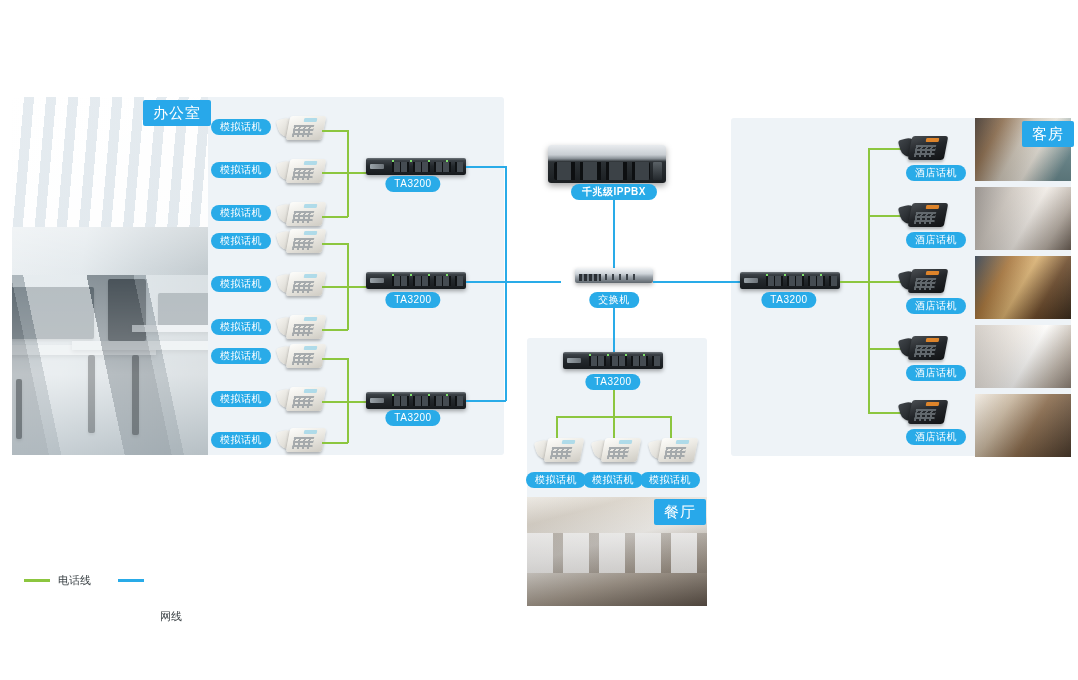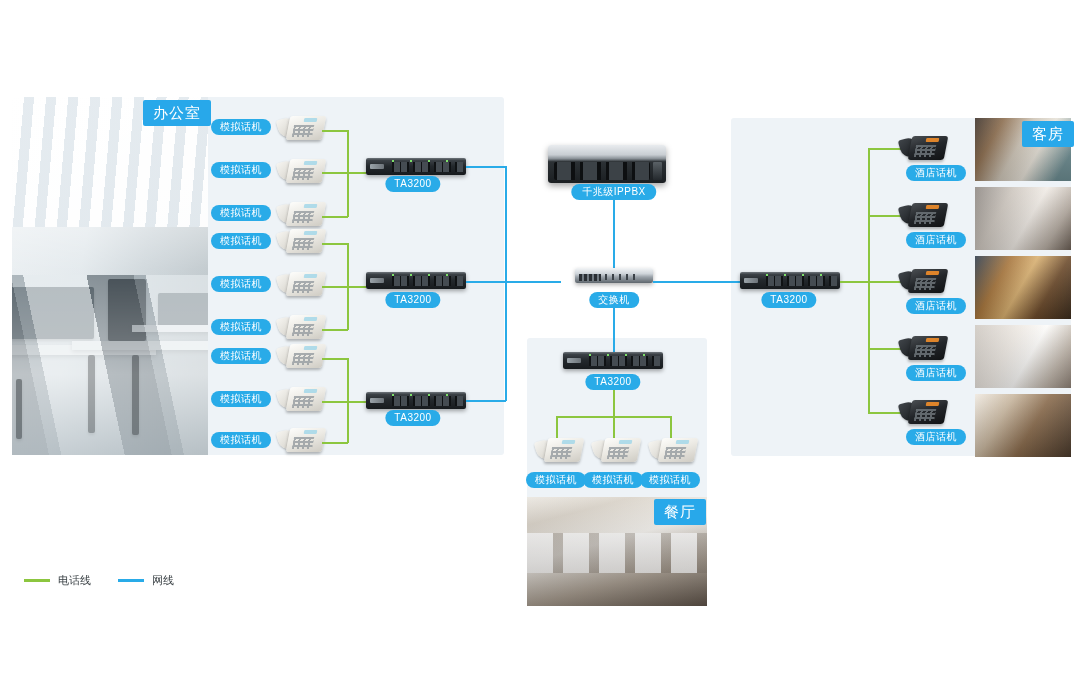--- a/index.html
+++ b/index.html
@@ -257,21 +257,21 @@
       <div class="gw-ports"></div>
   </div>
   <div class="pill" style="left:413px;top:410px;">TA3200</div>
 
   <div class="link net h" style="left:466px;top:166px;width:40px;"></div>
   <div class="link net h" style="left:466px;top:281px;width:95px;"></div>
   <div class="link net h" style="left:466px;top:400px;width:40px;"></div>
   <div class="link net v" style="left:505px;top:166px;height:235px;"></div>
 
   <div class="server" style="left:548px;top:145px;"></div>
-  <div class="pill wide" style="left:614px;top:184px;">千兆级IPPBX</div>
+  <div class="pill wide" style="left:614px;top:184px;font-weight:bold;">千兆级IPPBX</div>
   <div class="link net v" style="left:613px;top:200px;height:68px;"></div>
 
   <div class="switch" style="left:575px;top:268px;"></div>
   <div class="pill" style="left:614px;top:292px;">交换机</div>
 
   <div class="link net v" style="left:613px;top:308px;height:45px;"></div>
 
   <div class="link net h" style="left:653px;top:281px;width:88px;"></div>
 
   <div class="gw" style="left:740px;top:272px;">
@@ -371,16 +371,16 @@
   </div>
   <div class="pill" style="left:670px;top:472px;">模拟话机</div>
 
   <div id="photo-dining"></div>
   <div class="zone-badge" id="badge-dining">餐厅</div>
 
   <div id="legend">
     <div class="lg-line" style="left:0px;background:#8cc63f;"></div>
     <div class="lg-txt" style="left:34px;">电话线</div>
     <div class="lg-line" style="left:94px;background:#29abe8;"></div>
-    <div class="lg-txt" style="left:128px;">网线</div>
+    <div class="lg-txt" style="left:136px;margin-top:36px;">网线</div>
   </div>
 
 </div>
 
 </body></html>

